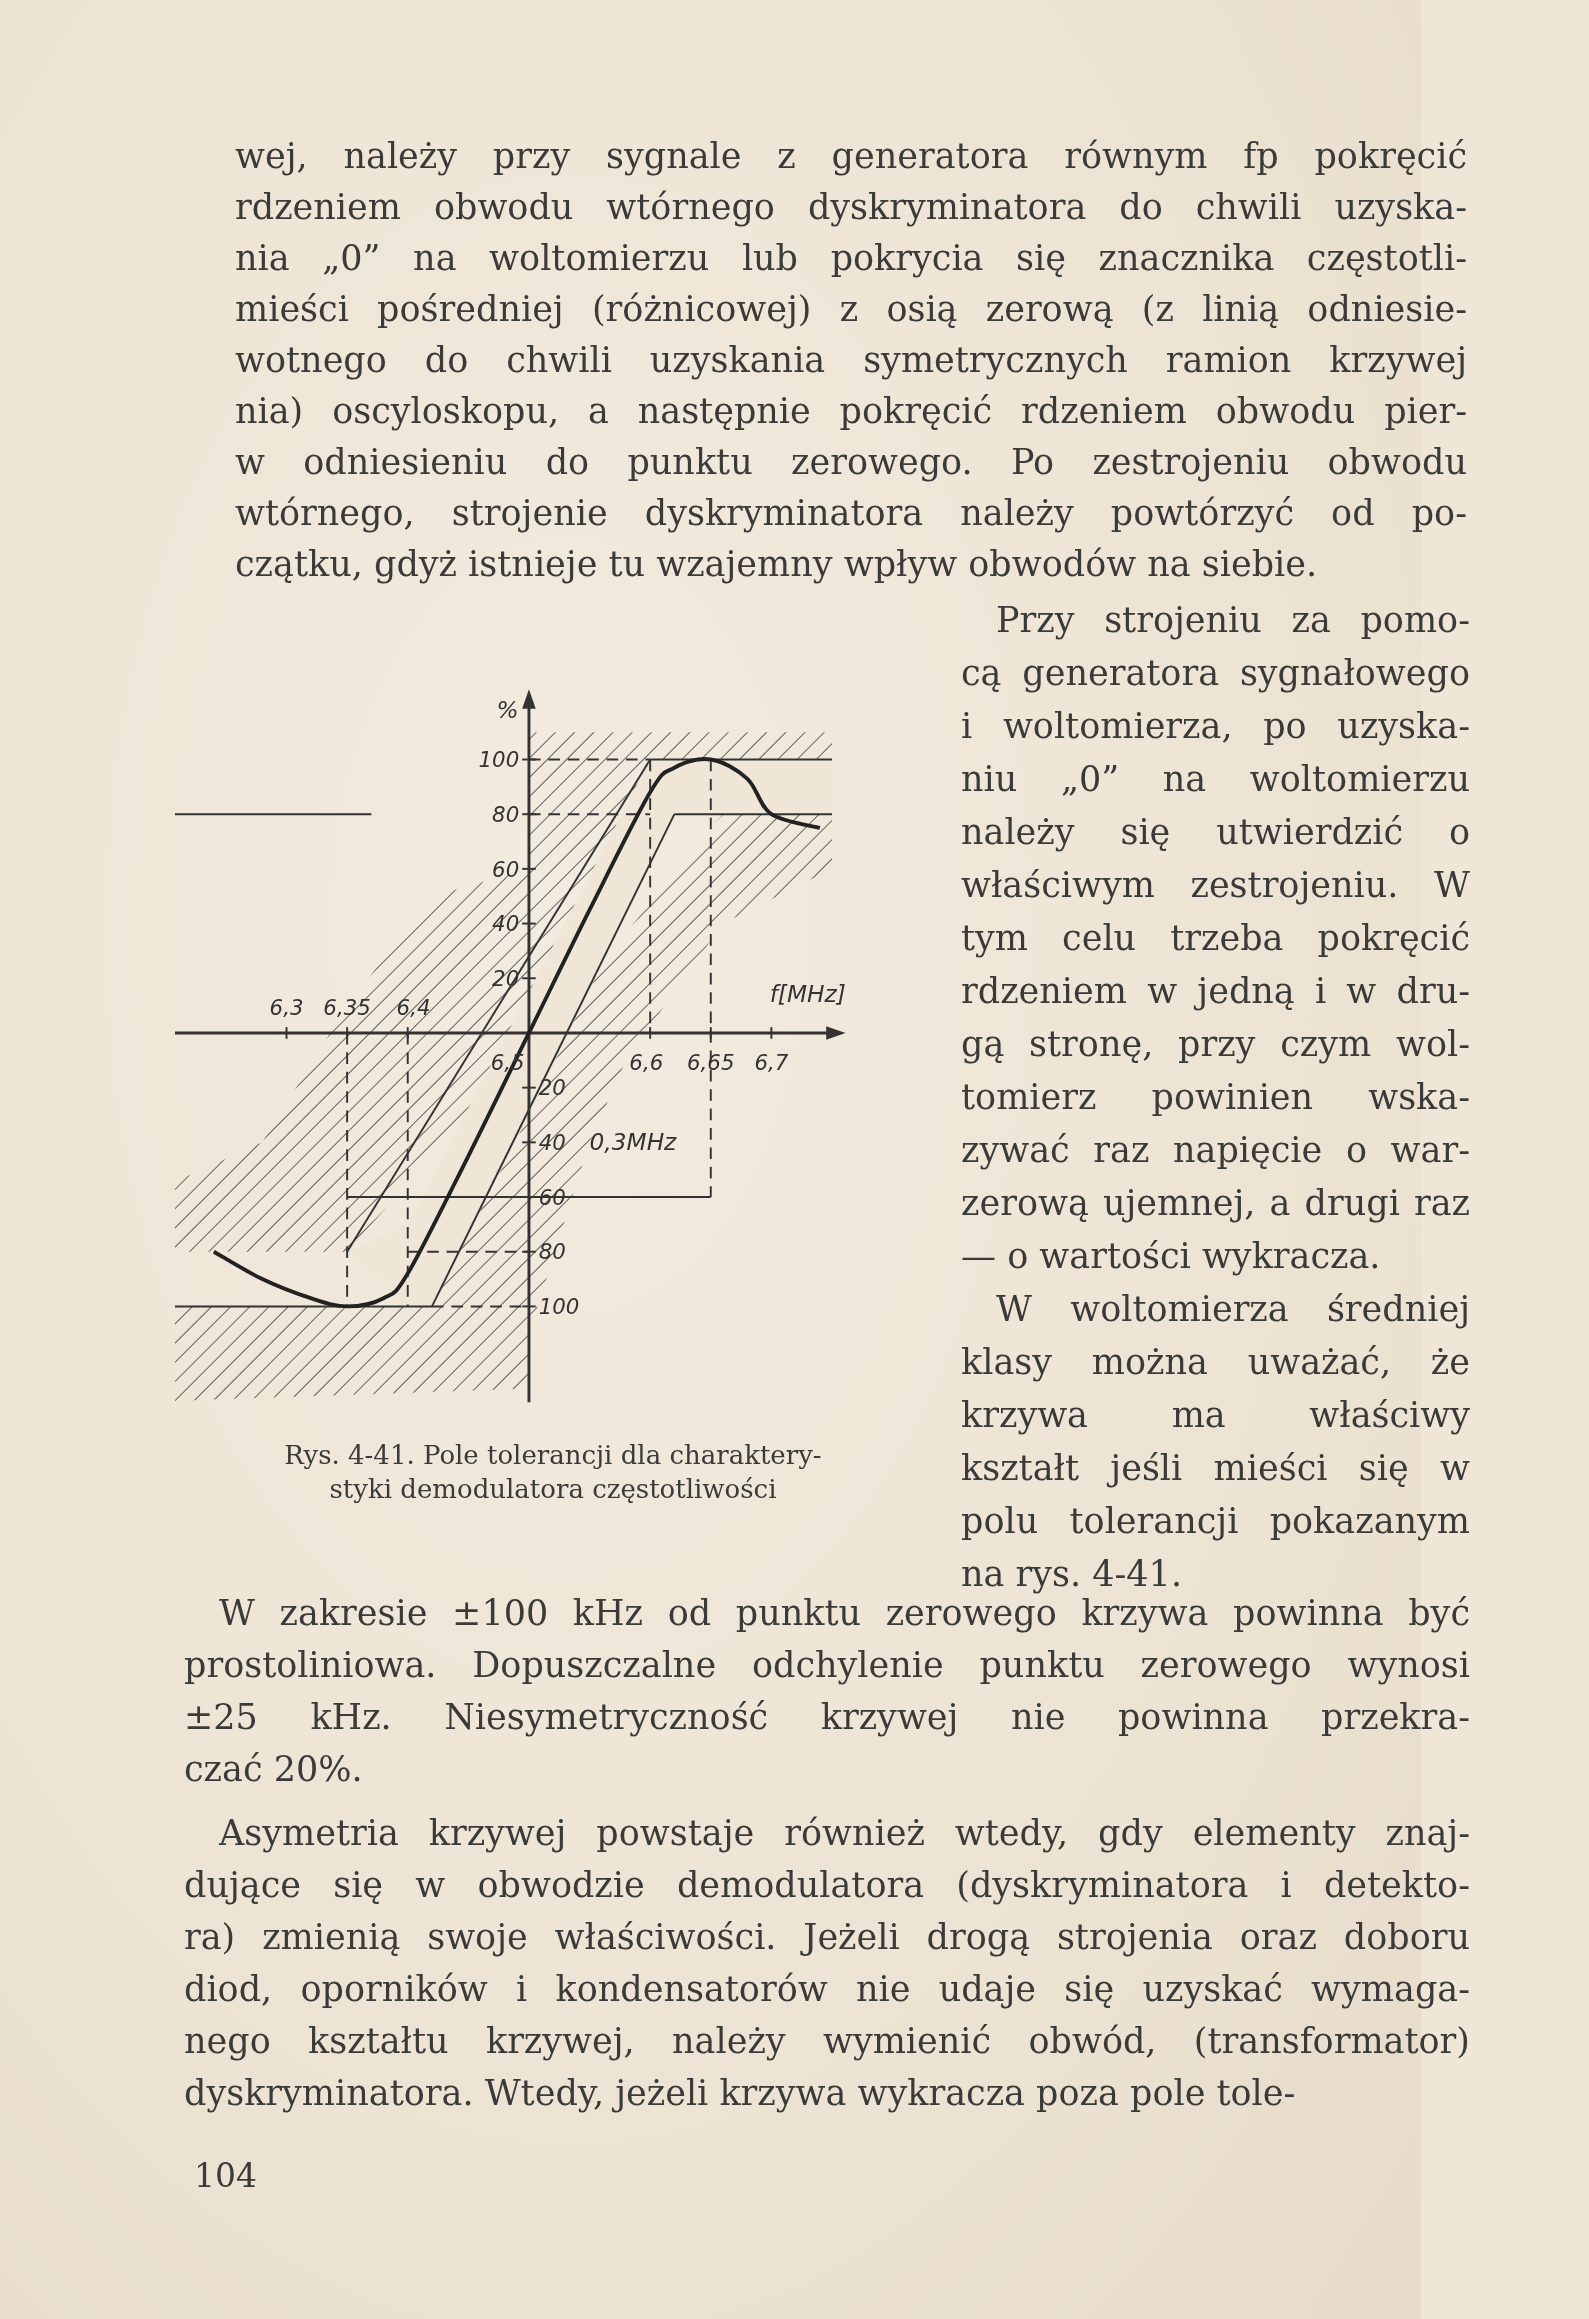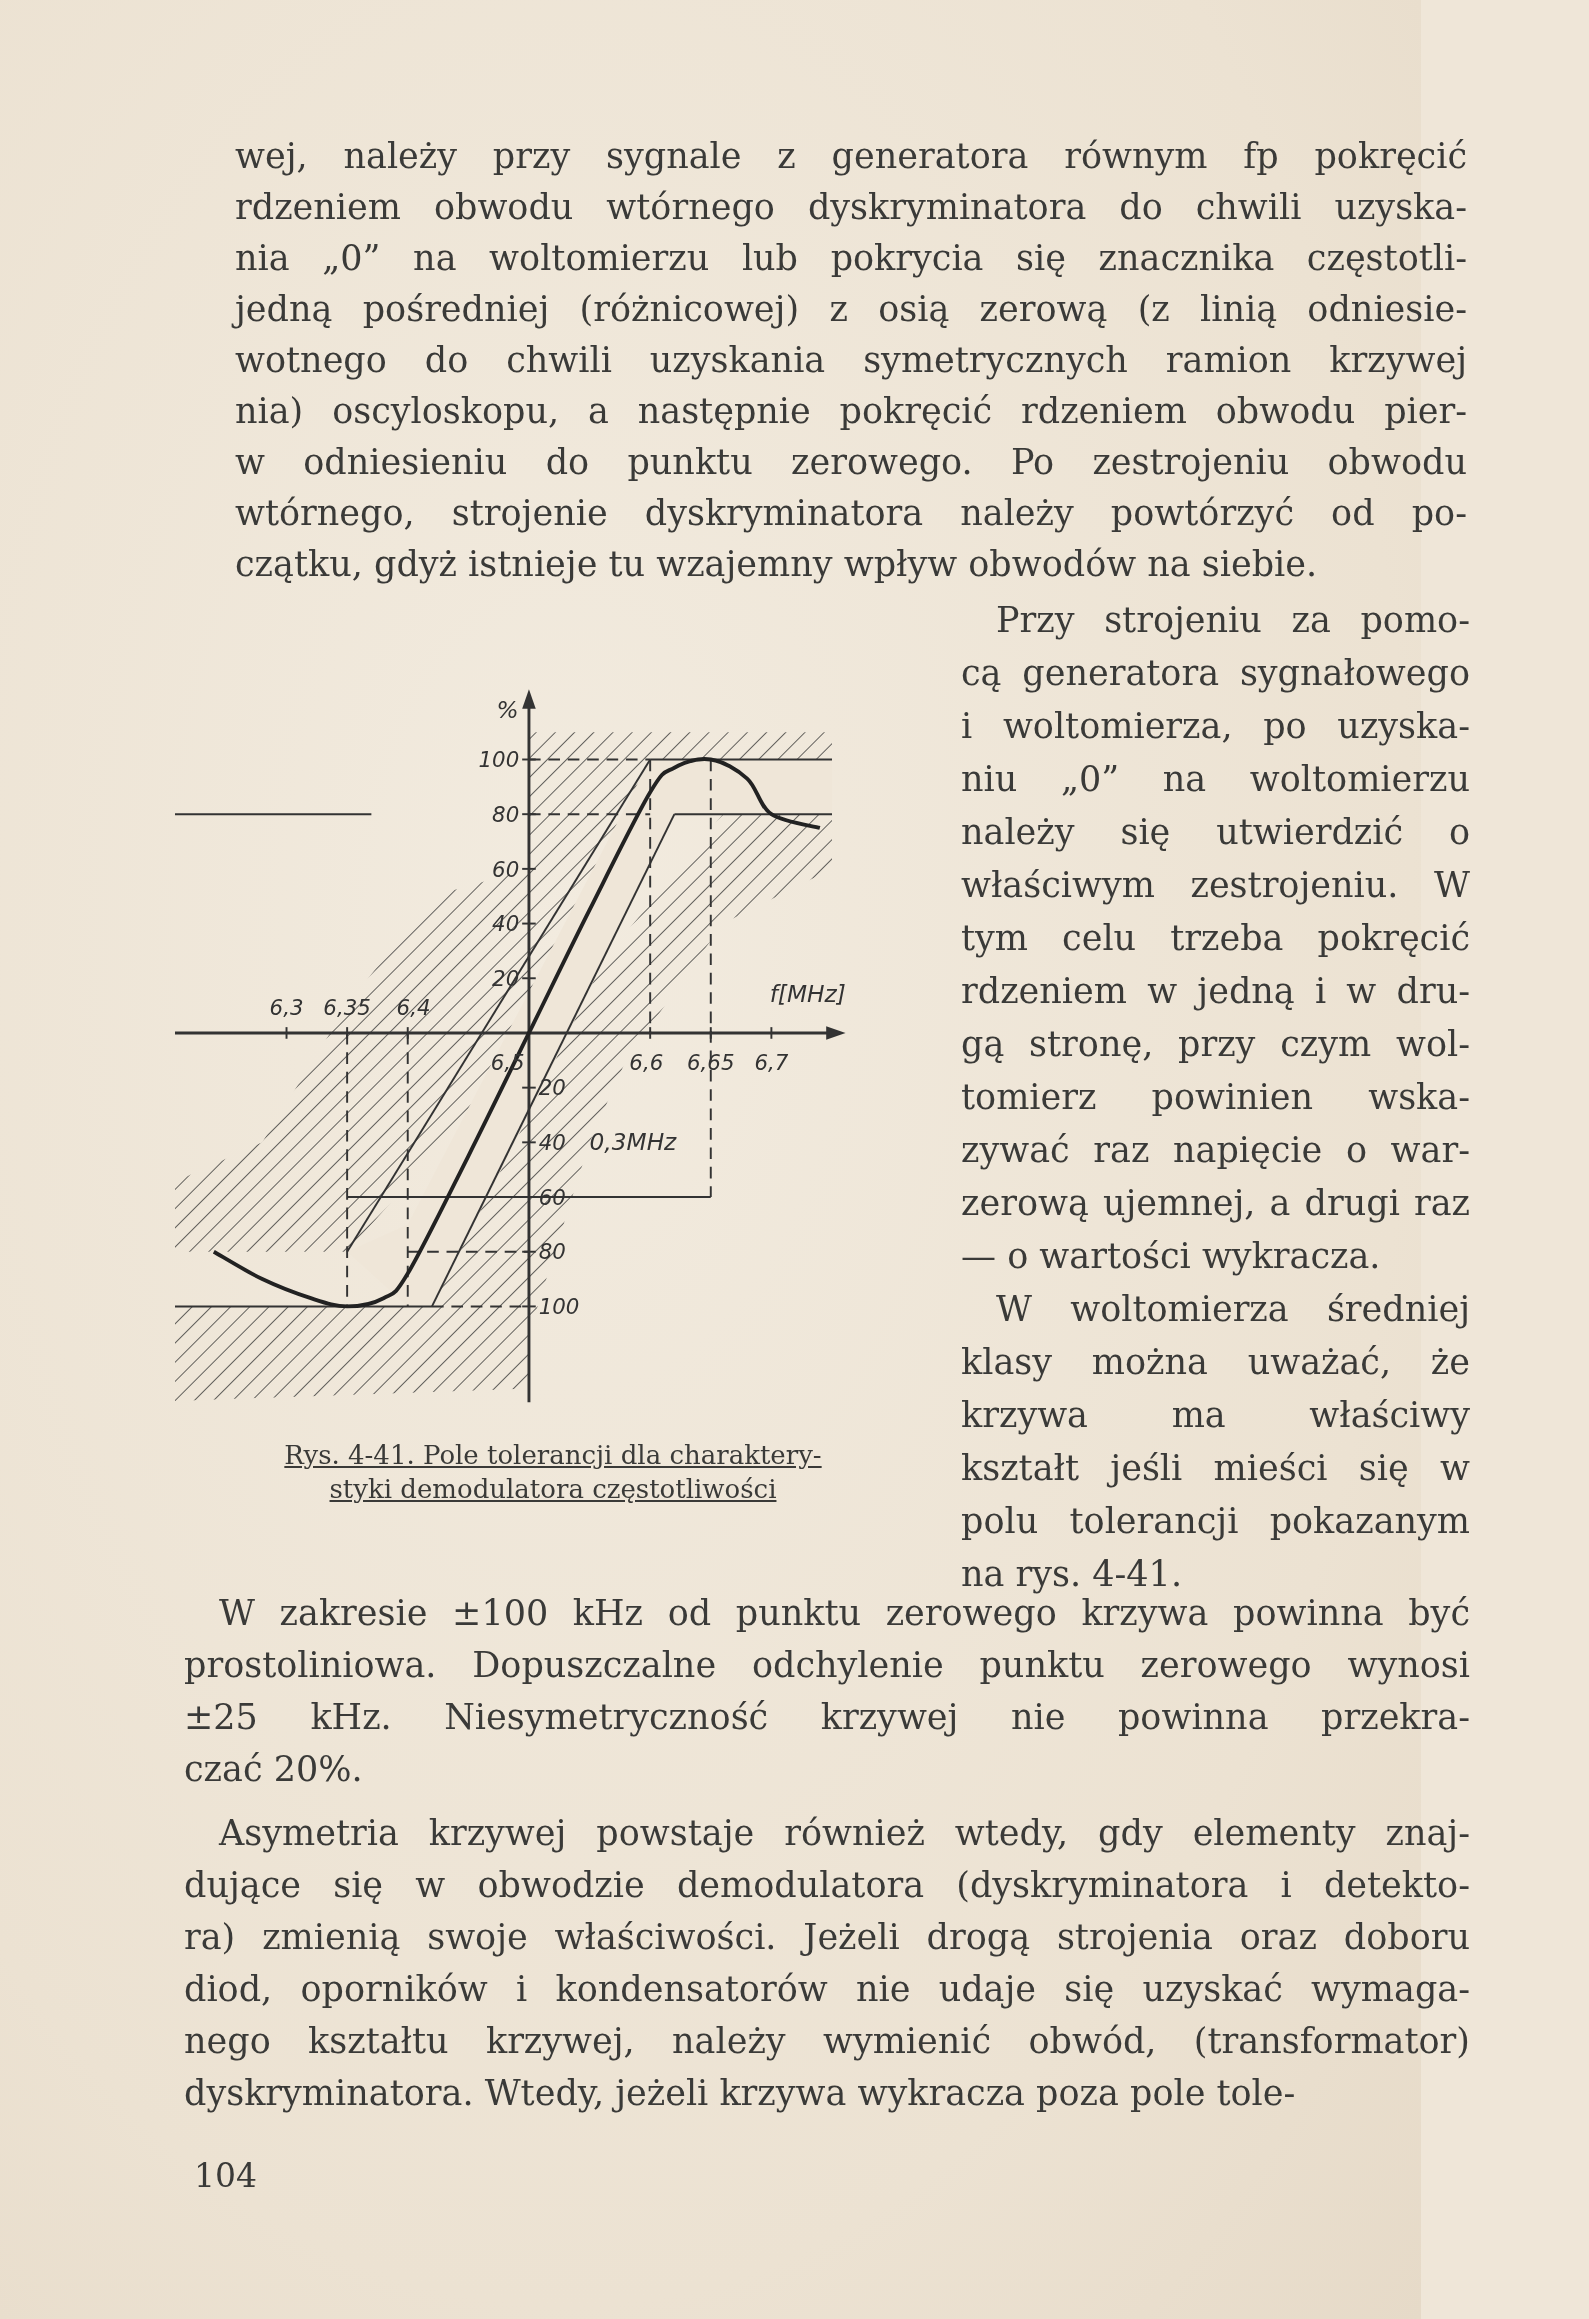--- a/index.html
+++ b/index.html
@@ -7,34 +7,34 @@
        font-family:"DejaVu Serif","Liberation Serif",serif;color:#3a3a38;}
   .page{position:absolute;left:0;top:0;width:1421px;height:2319px;
         background:radial-gradient(ellipse at 40% 40%,#f2ebdf 0%,#ece2d2 70%,#e6dac8 100%);}
   .para{position:absolute;font-size:34px;line-height:51px;text-align:justify;text-align-last:auto;}
   .line{display:block;white-space:nowrap;text-align:justify;text-align-last:justify;}
   .line.last{text-align-last:left;}
   .top{left:235px;top:131px;width:1232px;font-size:35px;}
   .right{left:961px;top:594px;width:509px;font-size:35px;}
   .right .line{height:53px;}
   .bottom{left:184px;top:1587px;width:1286px;font-size:35px;}
-  .caption{position:absolute;left:194px;top:1438px;width:718px;font-size:26px;line-height:34px;text-align:center;text-decoration:underline;}
+  .caption{position:absolute;left:194px;top:1438px;width:718px;font-size:26px;line-height:34px;text-align:center;}
   .pagenum{position:absolute;left:194px;top:2156px;font-size:33px;}
   svg text{font-family:"DejaVu Sans","Liberation Sans",sans-serif;font-style:italic;fill:#333;}
 </style>
 </head>
 <body>
 
 <div class="page">
 
   <div class="para top" id="top-para" style="line-height: 51px;">
       <span class="line">wej, należy przy sygnale z generatora równym fp pokręcić</span>
       <span class="line">rdzeniem obwodu wtórnego dyskryminatora do chwili uzyska-</span>
       <span class="line">nia „0” na woltomierzu lub pokrycia się znacznika częstotli-</span>
-      <span class="line">jedną pośredniej (różnicowej) z osią zerową (z linią odniesie-</span>
+      <span class="line">mieści pośredniej (różnicowej) z osią zerową (z linią odniesie-</span>
       <span class="line">wotnego do chwili uzyskania symetrycznych ramion krzywej</span>
       <span class="line">nia) oscyloskopu, a następnie pokręcić rdzeniem obwodu pier-</span>
       <span class="line">w odniesieniu do punktu zerowego. Po zestrojeniu obwodu</span>
       <span class="line">wtórnego, strojenie dyskryminatora należy powtórzyć od po-</span>
       <span class="line last">czątku, gdyż istnieje tu wzajemny wpływ obwodów na siebie.</span>
     </div>
 
   <svg id="chart" style="position:absolute;left:175px;top:679px;" width="737" height="737" viewBox="180 700 760 760">
     <defs>
       <pattern id="hatch" patternUnits="userSpaceOnUse" width="14" height="14" patternTransform="rotate(45)">

